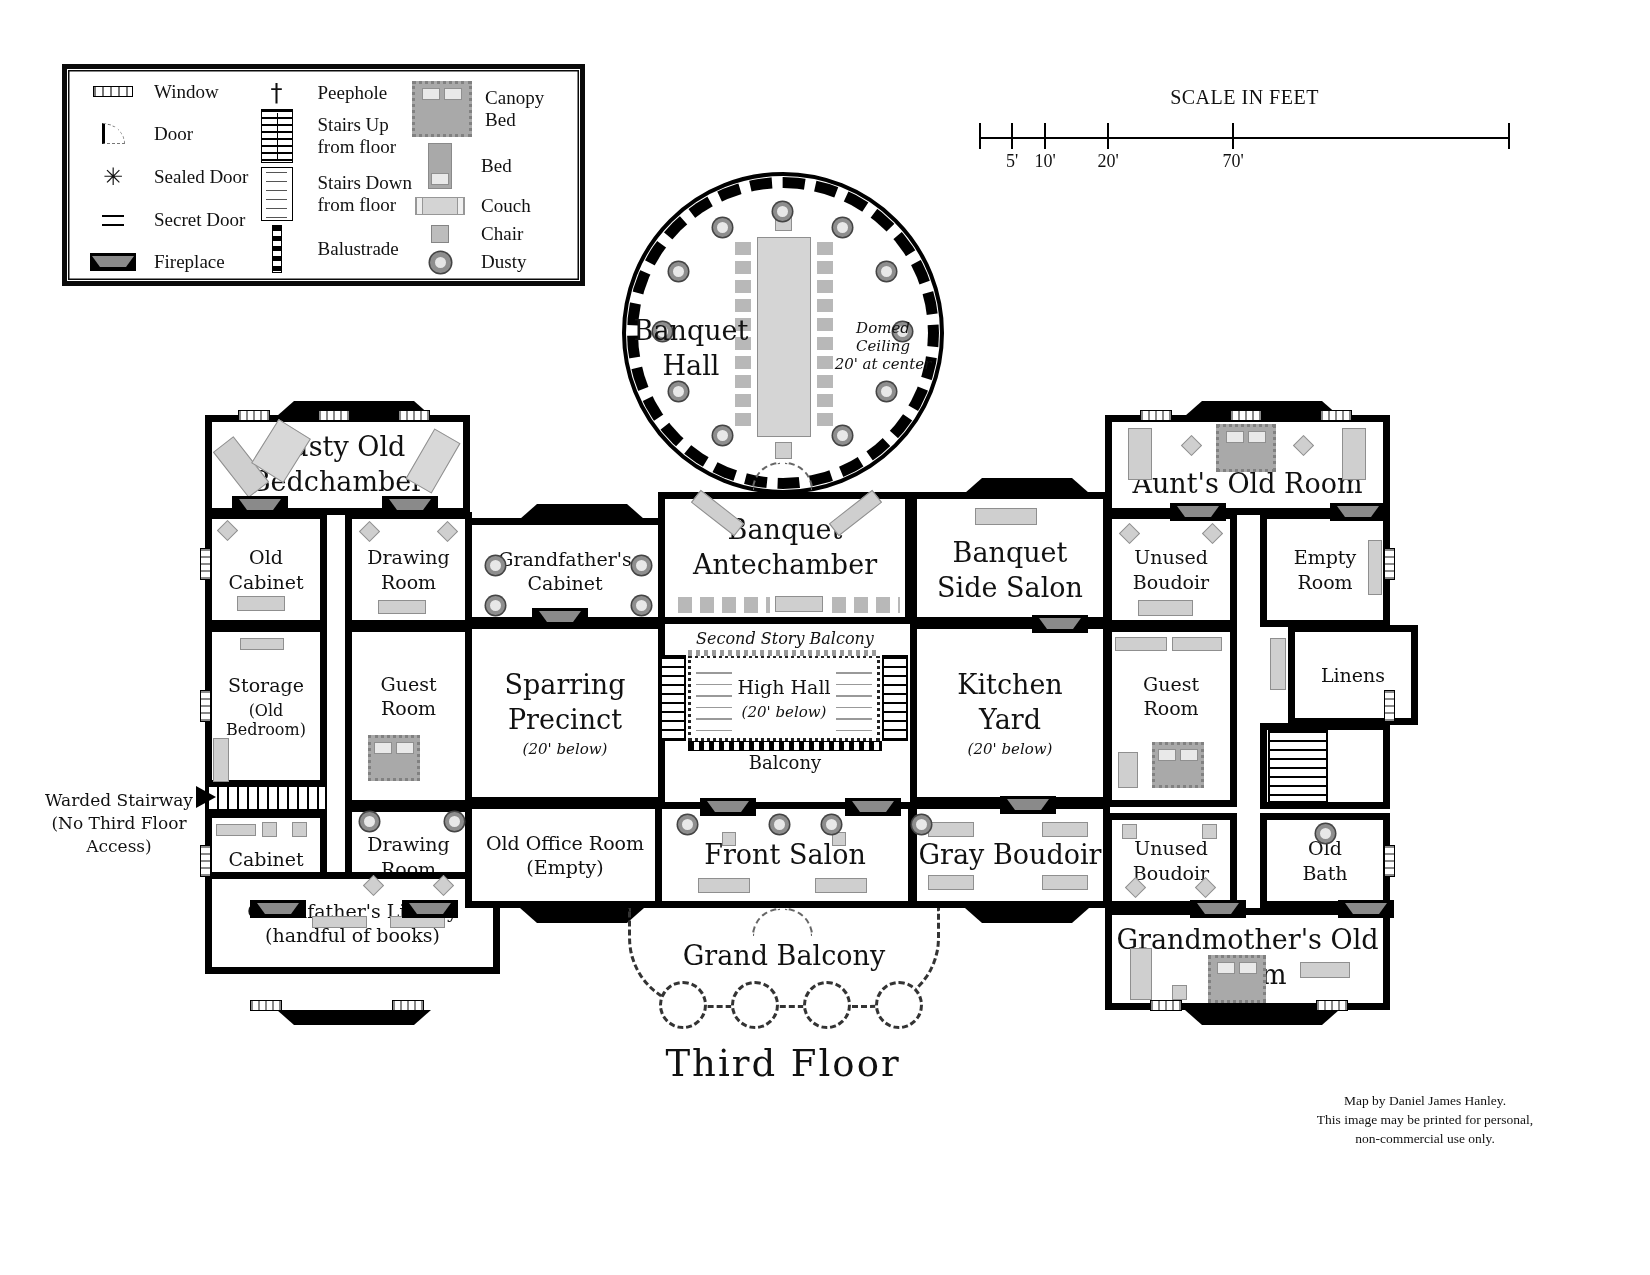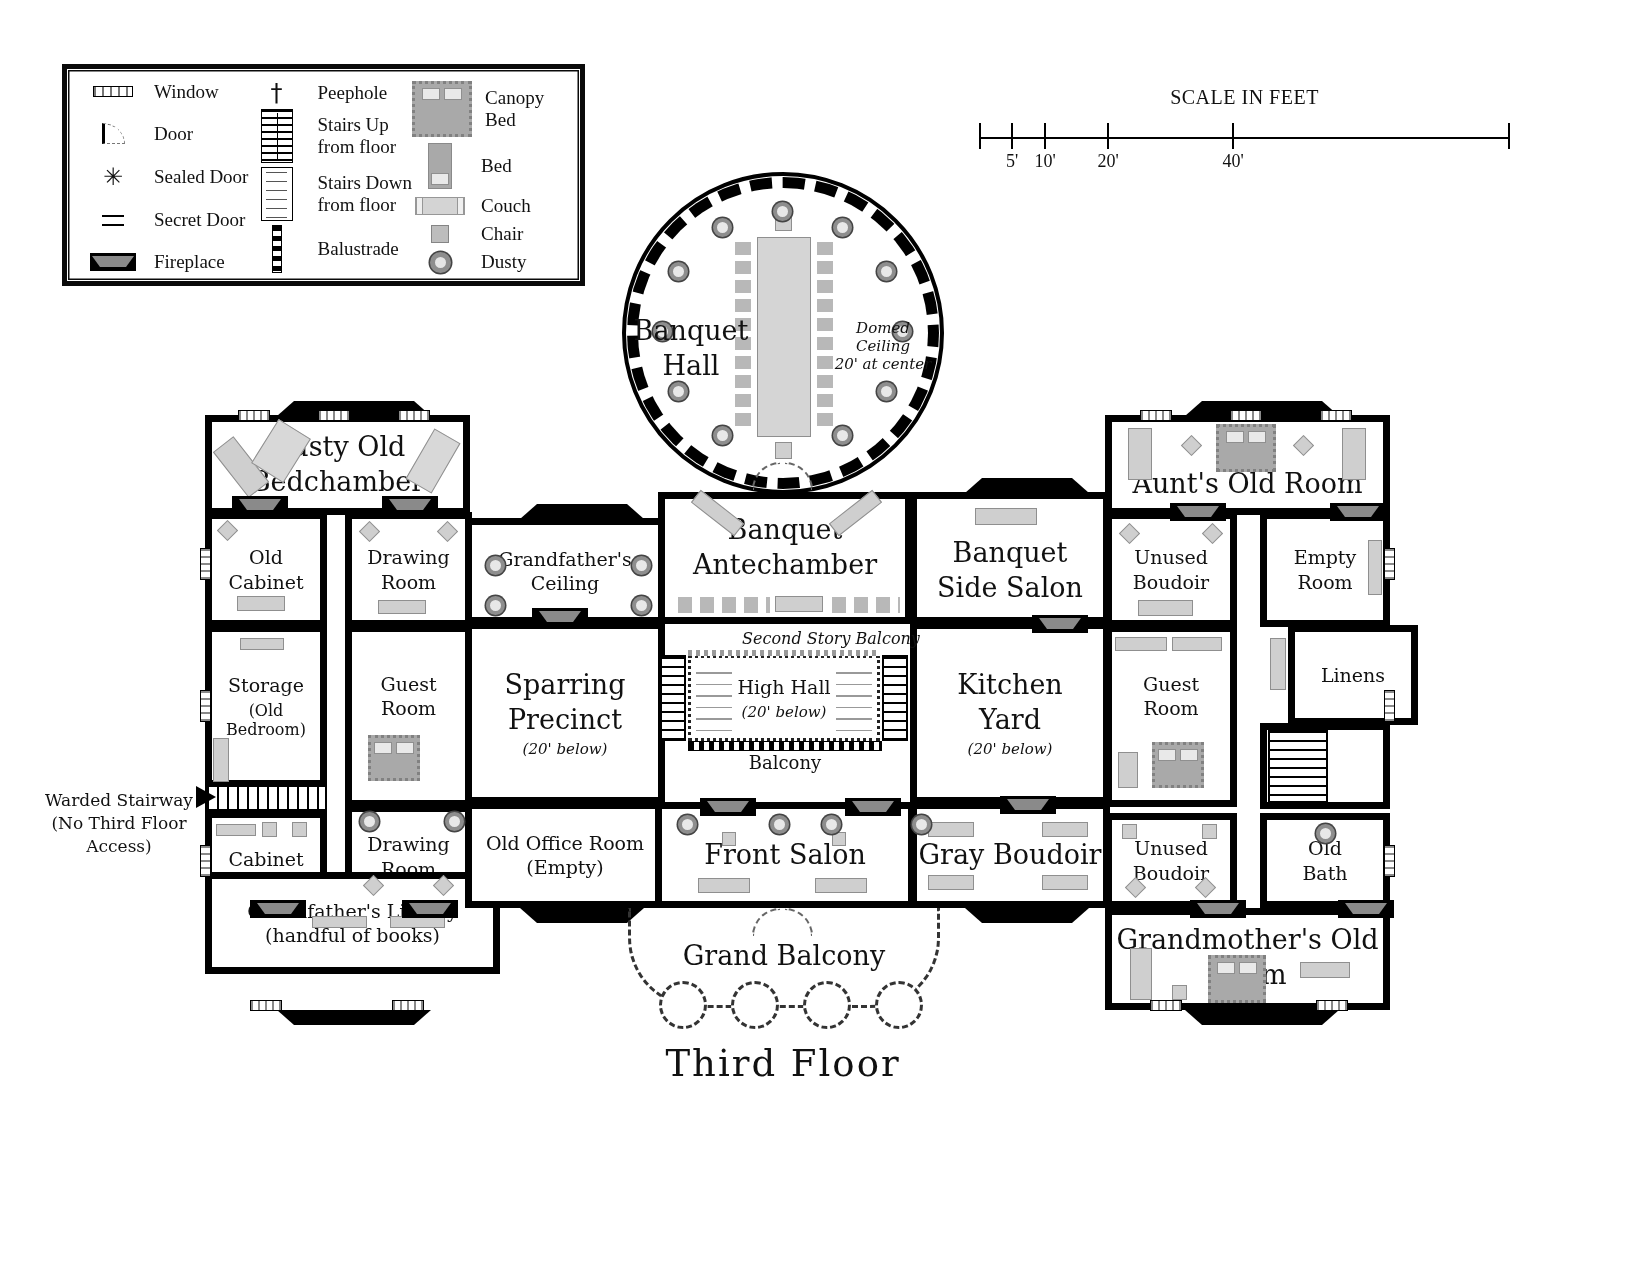--- a/index.html
+++ b/index.html
@@ -218,21 +218,21 @@
     <div class="scale-line">
       <div class="tick" style="left:0;"></div>
       <div class="tick" style="left:32px;"></div>
       <div class="tick" style="left:65px;"></div>
       <div class="tick" style="left:128px;"></div>
       <div class="tick" style="left:253px;"></div>
       <div class="tick" style="left:529px;"></div>
       <div class="tick-lab" style="left:33px;">5'</div>
       <div class="tick-lab" style="left:66px;">10'</div>
       <div class="tick-lab" style="left:129px;">20'</div>
-      <div class="tick-lab" style="left:254px;">40'</div>
+      <div class="tick-lab" style="left:254px;">70'</div>
     </div>
   </div>
 
   <div class="hall">
     <div class="ring"></div>
     <div class="furn" style="left:131px;top:61px;width:54px;height:200px;background:#d5d5d5;"></div>
     <div class="chair-row" style="left:109px;top:66px;width:16px;height:190px;background:repeating-linear-gradient(180deg,#b8b8b8 0 13px,transparent 13px 19px);"></div>
     <div class="chair-row" style="left:191px;top:66px;width:16px;height:190px;background:repeating-linear-gradient(180deg,#b8b8b8 0 13px,transparent 13px 19px);"></div>
     <div class="furn" style="left:149px;top:38px;width:17px;height:17px;"></div>
     <div class="furn" style="left:149px;top:266px;width:17px;height:17px;"></div>
@@ -328,21 +328,21 @@
     <span class="lbl">Grandfather's Library
 (handful of books)</span>
   </div>
   <div class="bay-down" style="left:277px;top:1010px;width:120px;"></div>
   <div class="furn" style="left:312px;top:916px;width:55px;height:12px;"></div>
   <div class="furn" style="left:390px;top:916px;width:55px;height:12px;"></div>
 
   <div class="bay-up" style="left:520px;top:504px;width:90px;"></div>
   <div class="room" style="left:465px;top:518px;width:200px;height:106px;">
     <span class="lbl">Grandfather's
-Ceiling</span>
+Cabinet</span>
   </div>
   <div class="statue" style="left:486px;top:556px;"></div>
   <div class="statue" style="left:632px;top:556px;"></div>
   <div class="statue" style="left:486px;top:596px;"></div>
   <div class="statue" style="left:632px;top:596px;"></div>
 
   <div class="room" style="left:465px;top:622px;width:200px;height:182px;">
     <span class="lbl big">Sparring
 Precinct</span>
     <span class="note">(20' below)</span>
@@ -357,21 +357,21 @@
   <div class="room" style="left:658px;top:492px;width:254px;height:132px;padding-bottom:20px;">
     <span class="lbl big">Banquet
 Antechamber</span>
   </div>
   <div class="furn" style="left:690px;top:505px;width:55px;height:16px;transform:rotate(38deg);"></div>
   <div class="furn" style="left:828px;top:505px;width:55px;height:16px;transform:rotate(-38deg);"></div>
   <div class="chair-row" style="left:678px;top:597px;width:92px;height:16px;"></div>
   <div class="furn" style="left:775px;top:596px;width:48px;height:16px;"></div>
   <div class="chair-row" style="left:832px;top:597px;width:68px;height:16px;"></div>
 
-  <div class="openlbl" style="left:658px;top:624px;width:254px;height:28px;padding-left:46px;">
+  <div class="openlbl" style="left:658px;top:624px;width:254px;height:28px;">
     <span class="script">Second Story Balcony</span>
   </div>
   <div class="check-gray" style="left:688px;top:650px;width:192px;height:6px;"></div>
 
   <div class="stairs-v" style="left:660px;top:655px;width:26px;height:86px;"></div>
   <div class="room" style="left:688px;top:655px;width:192px;height:86px;border:3px dotted #222;">
     <span class="lbl">High Hall</span>
     <span class="note">(20' below)</span>
   </div>
   <div class="stairs-v" style="left:882px;top:655px;width:26px;height:86px;"></div>
@@ -552,14 +552,17 @@
   <div class="winv" style="left:200px;top:845px;"></div>
   <div class="winv" style="left:1384px;top:548px;"></div>
   <div class="winv" style="left:1384px;top:690px;"></div>
   <div class="winv" style="left:1384px;top:845px;"></div>
   <div class="win" style="left:250px;top:1000px;"></div>
   <div class="win" style="left:392px;top:1000px;"></div>
   <div class="win" style="left:1150px;top:1000px;"></div>
   <div class="win" style="left:1316px;top:1000px;"></div>
 
   <div class="title">Third Floor</div>
+  <div class="credits">Map by Daniel James Hanley.
+This image may be printed for personal,
+non-commercial use only.</div>
 
 </div>
 
 </body></html>

